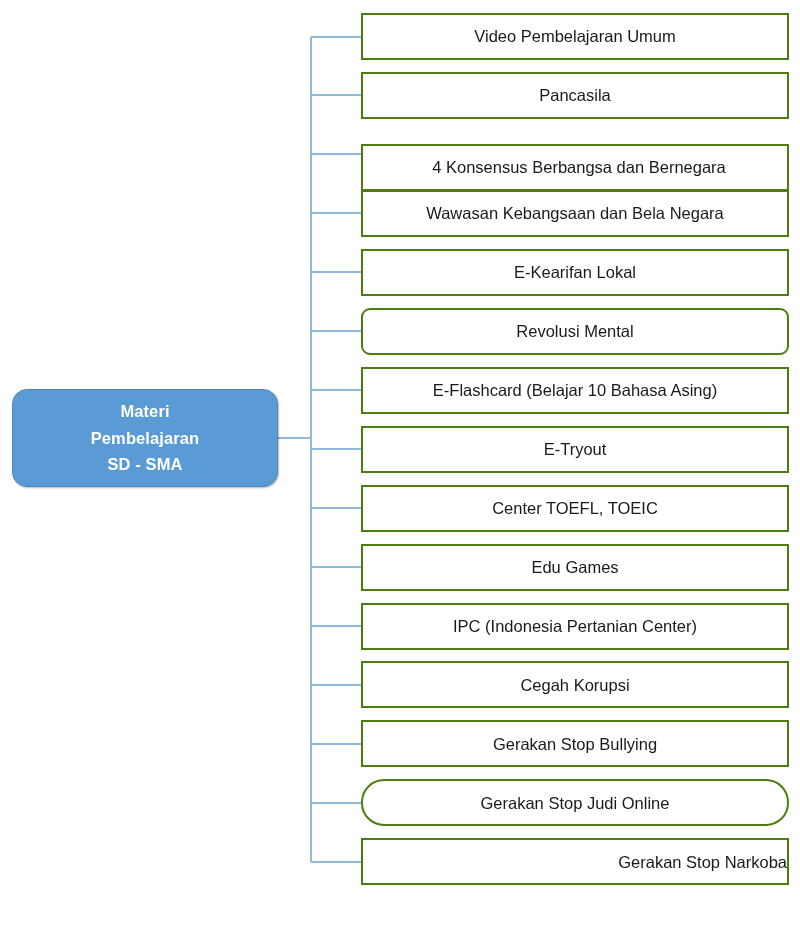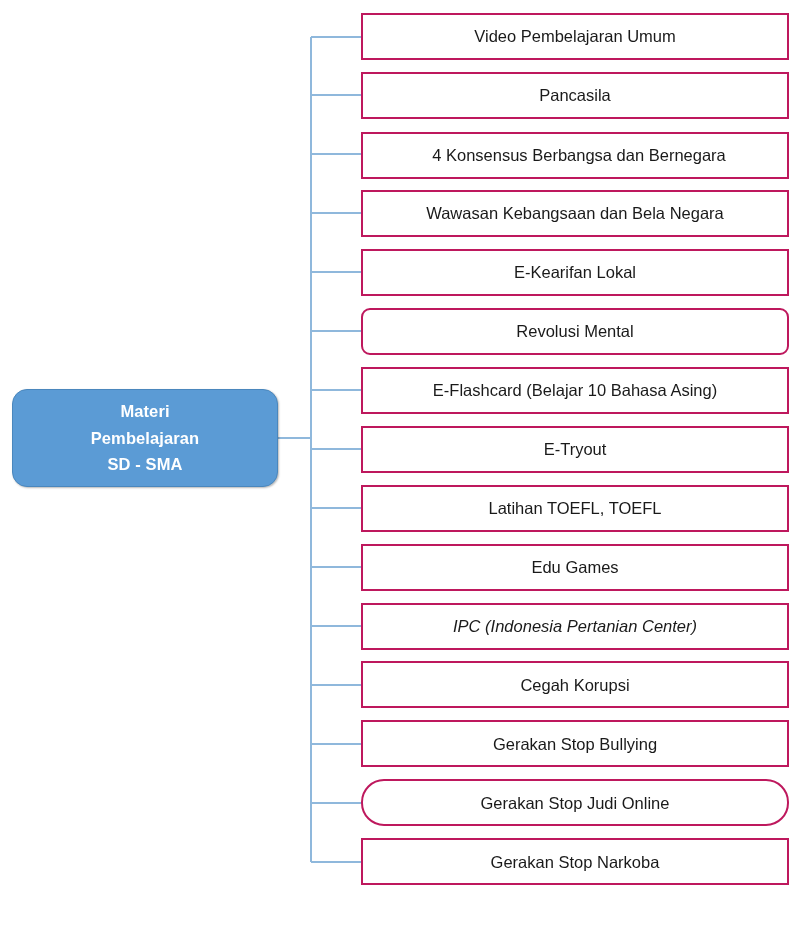--- a/index.html
+++ b/index.html
@@ -61,21 +61,21 @@
   }
 
   
   .child-node {
     position: absolute;
     left: 361px;
     width: 428px;
     height: 47px;
     box-sizing: border-box;
     background: #ffffff;
-    border: 2px solid #be185d;
+    border: 2px solid #4d7c0f;
     display: flex;
     align-items: center;
     justify-content: center;
   }
   .child-node .child-label {
     color: #1a1a1a;
     font-size: 16.5px;
     line-height: 1.1;
     text-align: center;
     white-space: nowrap;
@@ -114,54 +114,54 @@
 SD - SMA</div>
   </div>
 
   <div id="children-layer">
       <div class="child-node" style="top: 13px;">
         <div class="child-label">Video Pembelajaran Umum</div>
       </div>
       <div class="child-node" style="top: 71.95px;">
         <div class="child-label">Pancasila</div>
       </div>
-      <div class="child-node" style="top: 132px; padding-left: 8px;">
+      <div class="child-node" style="top: 144px; padding-left: 8px;">
         <div class="child-label">4 Konsensus Berbangsa dan Bernegara</div>
       </div>
       <div class="child-node" style="top: 189.85px;">
         <div class="child-label">Wawasan Kebangsaan dan Bela Negara</div>
       </div>
       <div class="child-node" style="top: 248.8px;">
         <div class="child-label">E-Kearifan Lokal</div>
       </div>
       <div class="child-node" style="top: 307.75px; border-radius: 9px;">
         <div class="child-label">Revolusi Mental</div>
       </div>
       <div class="child-node" style="top: 366.7px;">
         <div class="child-label">E-Flashcard (Belajar 10 Bahasa Asing)</div>
       </div>
       <div class="child-node" style="top: 425.65px;">
         <div class="child-label">E-Tryout</div>
       </div>
       <div class="child-node" style="top: 484.6px;">
-        <div class="child-label">Latihan TOEFL, TOEFL</div>
+        <div class="child-label">Center TOEFL, TOEIC</div>
       </div>
       <div class="child-node" style="top: 543.55px;">
         <div class="child-label">Edu Games</div>
       </div>
-      <div class="child-node" style="top: 602.5px; font-style: italic;">
+      <div class="child-node" style="top: 602.5px;">
         <div class="child-label">IPC (Indonesia Pertanian Center)</div>
       </div>
       <div class="child-node" style="top: 661.45px; justify-content: center;">
         <div class="child-label">Cegah Korupsi</div>
       </div>
       <div class="child-node" style="top: 720.4px;">
         <div class="child-label">Gerakan Stop Bullying</div>
       </div>
       <div class="child-node" style="top: 779.35px; border-radius: 23px;">
         <div class="child-label">Gerakan Stop Judi Online</div>
       </div>
-      <div class="child-node" style="top: 838.3px;">
+      <div class="child-node" style="top: 838.3px; justify-content: flex-end;">
         <div class="child-label">Gerakan Stop Narkoba</div>
       </div>
     </div>
 
 </div>
 
 </body></html>

